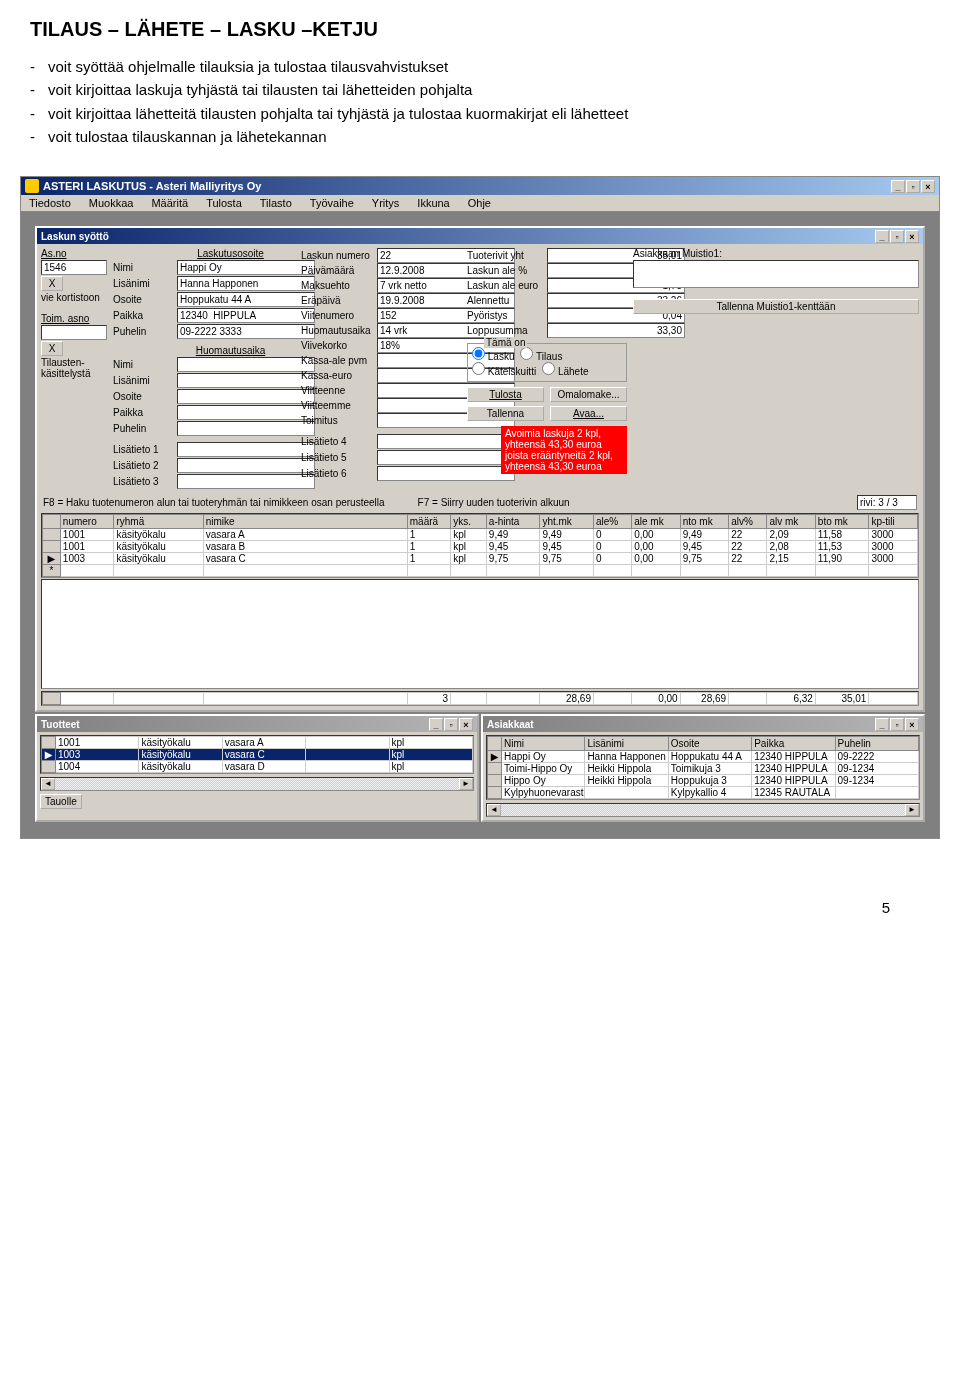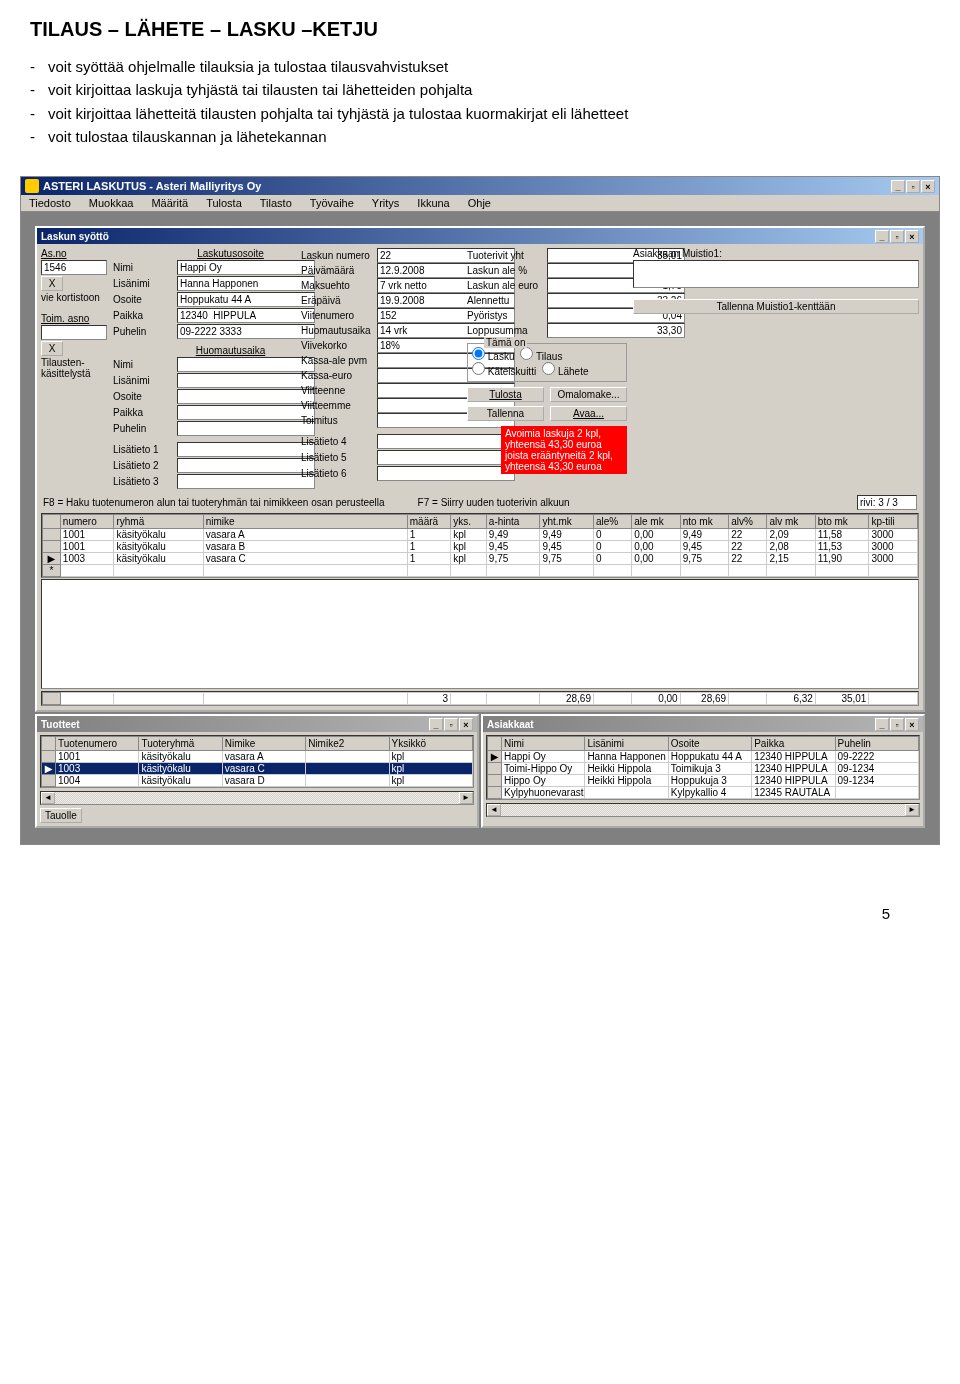--- a/index.html
+++ b/index.html
@@ -437,28 +437,20 @@
           <span>Tuotteet</span>
           <span class="spacer"></span>
           <span class="winbtn">_</span>
           <span class="winbtn">▫</span>
           <span class="winbtn">×</span>
         </div>
         <div class="grid" style="margin:3px">
           <table id="tuotgrid">
               <tbody>
                 <tr>
-                  <th class="rowhdr"></th>
-                  <th>Tuotenumero</th>
-                  <th>Tuoteryhmä</th>
-                  <th>Nimike</th>
-                  <th>Nimike2</th>
-                  <th>Yksikkö</th>
-                </tr>
-                <tr>
                   <td class="rowhdr"></td>
                   <td>1001</td>
                   <td>käsityökalu</td>
                   <td>vasara A</td>
                   <td></td>
                   <td>kpl</td>
                 </tr>
                 <tr class="sel">
                   <td class="rowhdr">▶</td>
                   <td>1003</td>

